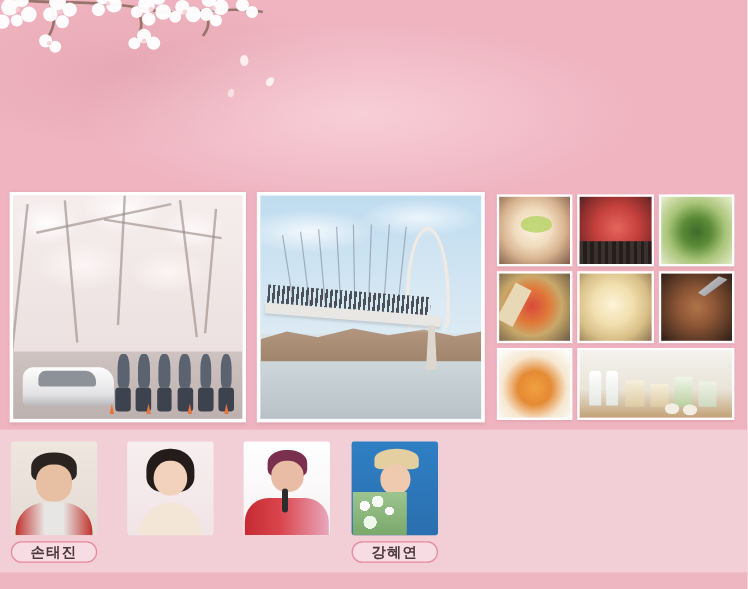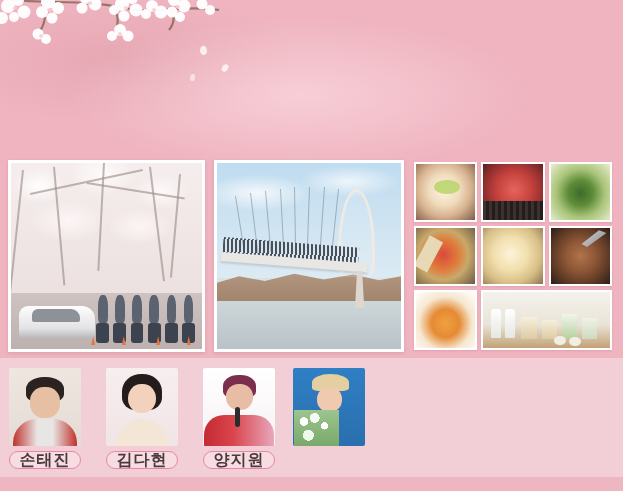--- a/index.html
+++ b/index.html
@@ -354,21 +354,21 @@
     border-radius: 2px;
   }
   .artist .name {
     margin-top: 5px;
     width: 72px;
     height: 18px;
     border: 1.6px solid #e8889f;
     border-radius: 10px;
     background: #f7dde3;
     color: #4a3a3d;
-    font-size: 16px;
+    font-size: 12px;
     font-weight: bold;
     letter-spacing: 1px;
     display: flex;
     align-items: center;
     justify-content: center;
     box-sizing: border-box;
   }
 
   .p-son {
     background: linear-gradient(180deg,#efe7df 0%,#e4dcd4 100%);
@@ -582,37 +582,36 @@
         </div>
         <div class="name">손태진</div>
       </div>
 
       <div class="artist" style="left:102px; top:0;">
         <div class="photo p-kim">
           <span class="hair"></span>
             <span class="face"></span>
             <span class="body"></span>
         </div>
-        <div class="name">김다현</div>
       </div>
 
       <div class="artist" style="left:199px; top:0;">
         <div class="photo p-yang">
           <span class="hair"></span>
             <span class="face"></span>
             <span class="body"></span>
             <span class="mic"></span>
         </div>
-        <div class="name">양지원</div>
       </div>
 
       <div class="artist" style="left:289px; top:0;">
         <div class="photo p-kang">
           <span class="hat"></span>
             <span class="face"></span>
             <span class="flowers"></span>
         </div>
+        <div class="name">강혜연</div>
       </div>
     </div>
 
   </div>
 
 </div>
 
 </body></html>

